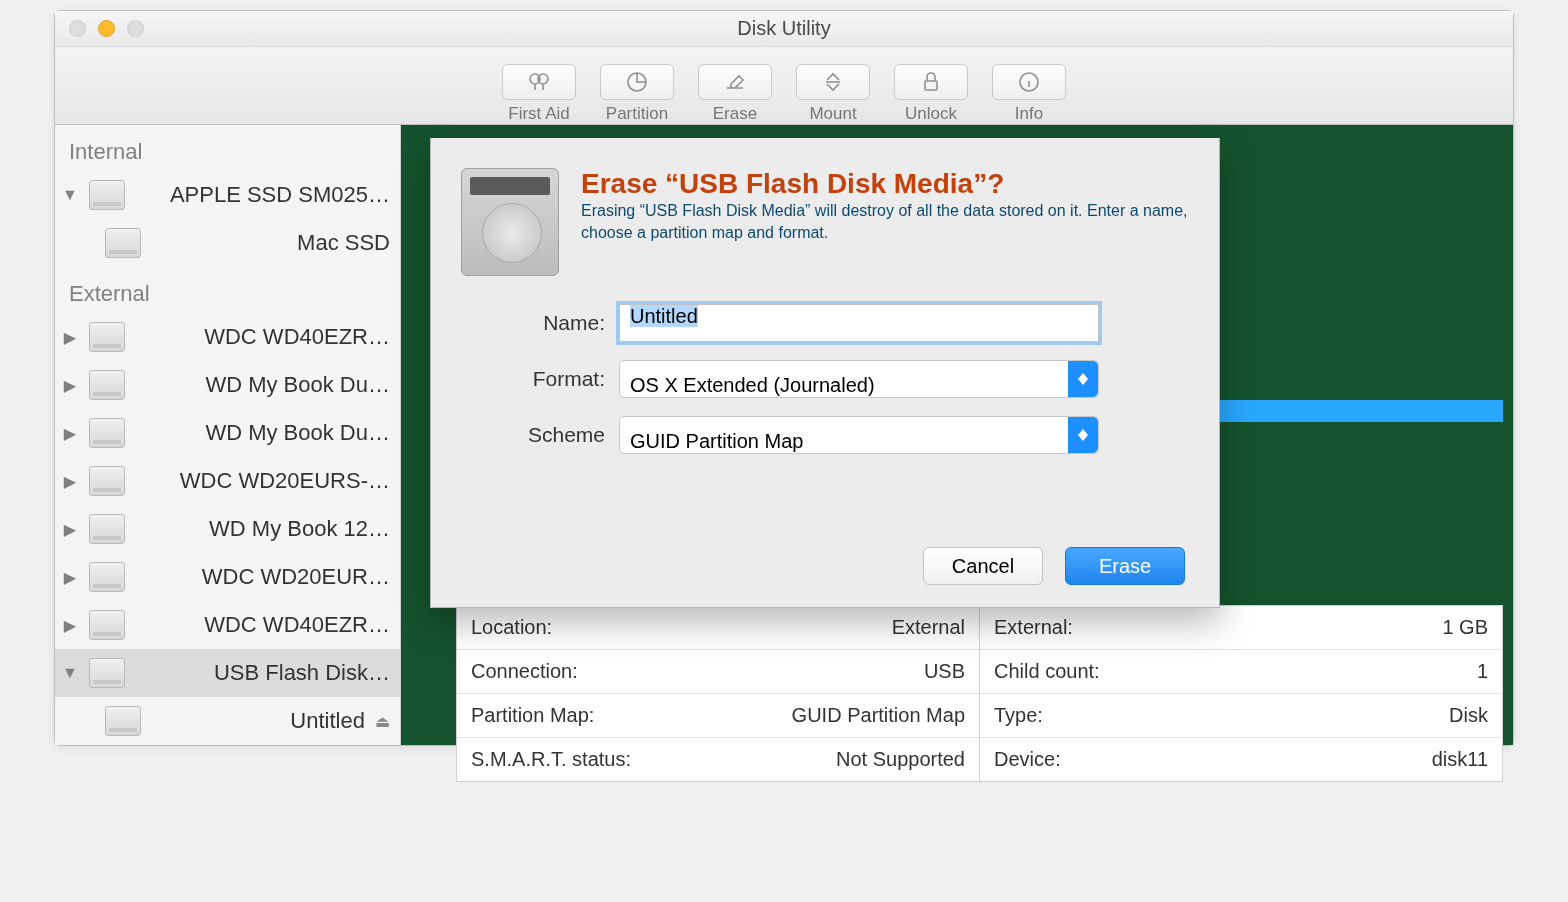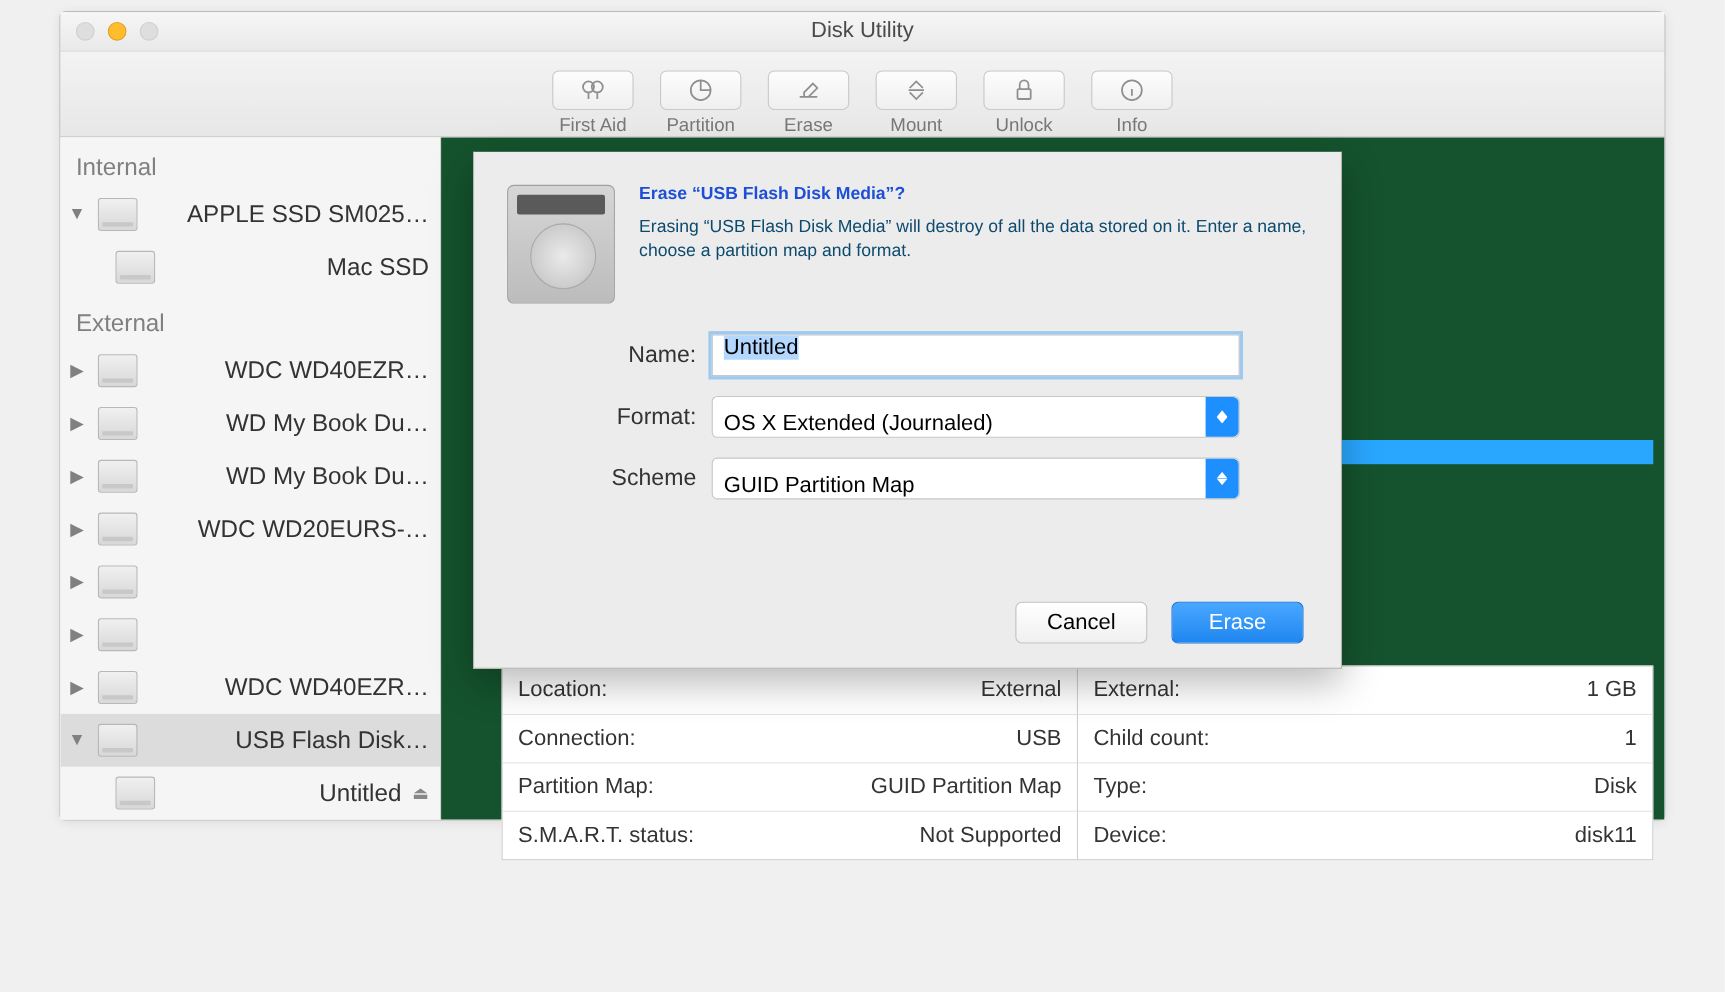--- a/index.html
+++ b/index.html
@@ -134,23 +134,23 @@
 }
 .hd-icon::before {
   content:""; position:absolute; left:8px; right:8px; top:8px; height:18px;
   background:#5a5a5a; border-radius:2px;
 }
 .hd-icon::after {
   content:""; position:absolute; left:20px; top:34px; width:58px; height:58px;
   background: radial-gradient(circle,#eaeaea 0%,#d0d0d0 60%,#bfbfbf 100%);
   border-radius:50%; border:1px solid #aaa;
 }
-.dlg-title { font-size:16px; font-weight:bold; color:#1d4ed8; margin-bottom:10px; }
+.dlg-title { font-size:28px; font-weight:bold; color:#c2410c; }
 .dlg-msg { font-size:16px; color:#0c4a6e; line-height:1.35; }
-.dlg-form { padding: 18px 30px 0 68px; margin-left: 28px; }
+.dlg-form { padding: 18px 30px 0 68px; }
 .form-row { display:flex; align-items:center; margin-bottom:18px; }
 .form-label { width:120px; text-align:right; font-size:21px; color:#333; padding-right:14px; }
 .form-input {
   flex:1; max-width:480px; height:38px;
   border:1px solid #c2c2c2; background:#fff; font-size:20px; padding:0 10px;
   outline: 3px solid #9ec9f0;
 }
 .form-input .seltext { background:#b3d7ff; }
 .form-select-wrap {
   flex:1; max-width:480px; height:38px; position:relative;
@@ -278,24 +278,26 @@
         <span class="sb-text">WD My Book Du…</span>
       </div>
       <div class="sb-item">
         <span class="disclosure">▶</span>
         <span class="disk-icon"></span>
         <span class="sb-text">WDC WD20EURS-…</span>
       </div>
       <div class="sb-item">
         <span class="disclosure">▶</span>
         <span class="disk-icon"></span>
-      </div>
-      <div class="sb-item">
-        <span class="disclosure">▶</span>
-        <span class="disk-icon"></span>
+        <span class="sb-text">WD My Book 12…</span>
+      </div>
+      <div class="sb-item">
+        <span class="disclosure">▶</span>
+        <span class="disk-icon"></span>
+        <span class="sb-text">WDC WD20EUR…</span>
       </div>
       <div class="sb-item">
         <span class="disclosure">▶</span>
         <span class="disk-icon"></span>
         <span class="sb-text">WDC WD40EZR…</span>
       </div>
       <div class="sb-item selected">
         <span class="disclosure">▼</span>
         <span class="disk-icon"></span>
         <span class="sb-text">USB Flash Disk…</span>

